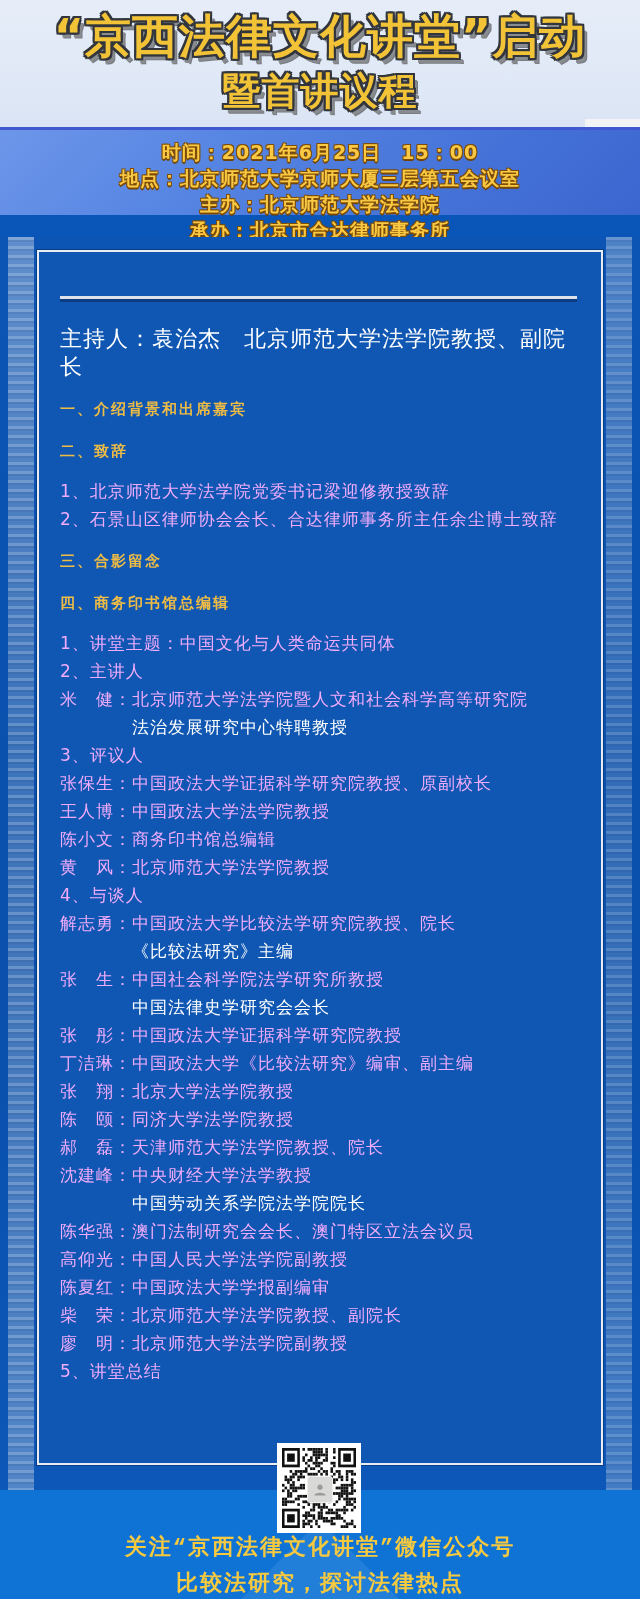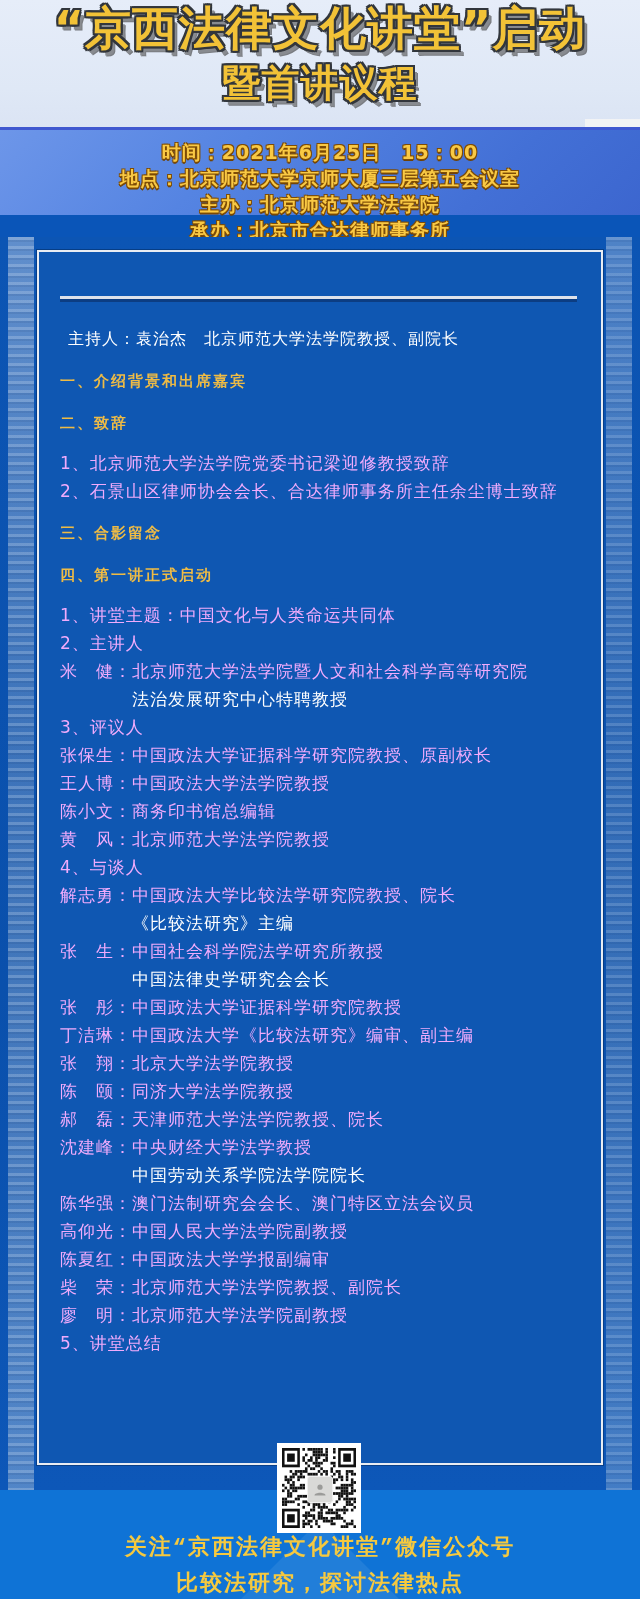--- a/index.html
+++ b/index.html
@@ -5,21 +5,21 @@
   html,body{margin:0;padding:0;}
   body{font-family:"DejaVu Sans","Liberation Sans",sans-serif;}
   .poster{position:relative;width:640px;height:1599px;overflow:hidden;background:#0a55b8;}
 
   
   .top{position:absolute;left:0;top:0;width:640px;height:127px;background:linear-gradient(180deg,#e6edf9 0%,#dfe8f6 70%,#dbe4f4 100%);text-align:center;}
   .main-title{font-weight:900;color:#f2c237;letter-spacing:1px;
     text-shadow:-2px -2px 0 #32363c,2px -2px 0 #32363c,-2px 2px 0 #32363c,2px 2px 0 #32363c,
       -2px 0 0 #32363c,2px 0 0 #32363c,0 -2px 0 #32363c,0 2px 0 #32363c,
       4px 5px 0 #888b90,5px 6px 0 #7a7d82;}
-  .title-line1{font-size:46px;line-height:56px;}
+  .title-line1{font-size:46px;line-height:56px;padding-top:8px;}
   .title-line2{font-size:38px;line-height:54px;}
 
   
   .band{position:absolute;left:0;top:127px;width:640px;height:88px;
     background:linear-gradient(135deg,#6d96e9 0%,#5584e2 35%,#4370d6 75%,#3c66cf 100%);
     border-top:3px solid #3f58d0;box-sizing:border-box;text-align:center;padding-top:9px;}
   .band-line{font-size:19px;line-height:26px;font-weight:bold;color:#f9c944;letter-spacing:1px;
     text-shadow:-1px -1px 0 #7e4c06,1px -1px 0 #7e4c06,-1px 1px 0 #7e4c06,1px 1px 0 #7e4c06,0 2px 0 #6e4205;}
   .collage-fragment{position:absolute;right:0;top:119px;width:55px;height:10px;background:#f2f3f5;border-bottom:2px solid #1a1a1a;}
 
@@ -33,21 +33,21 @@
   .side-strip.left{left:8px;}
   .side-strip.right{right:8px;opacity:.8;}
 
   
   .panel{position:absolute;left:37px;top:13px;width:566px;height:1215px;box-sizing:border-box;
     background:#0f57b2;border:2px solid #e9edf3;box-shadow:0 0 0 1px rgba(0,20,50,.35);
     padding:30px 24px 0 21px;}
   .agenda-header{display:flex;align-items:center;margin:14px 0 26px 0;}
   .agenda-header .rule{flex:1;height:3px;background:#dde2ea;box-shadow:0 3px 0 rgba(8,30,70,.45);}
   .agenda-title{font-size:34px;font-weight:bold;color:#f6c235;letter-spacing:8px;padding:0 18px;white-space:nowrap;}
-  .host-line{color:#ffffff;font-size:16px;line-height:28px;margin-bottom:0;letter-spacing:1px;margin-left:8px;}
+  .host-line{color:#ffffff;font-size:22px;line-height:28px;margin-bottom:0;letter-spacing:1px;}
   .line{letter-spacing:1px;}
   .line.item{color:#f0abfc;font-size:17px;line-height:28px;}
   .line.indent{color:#ffffff;font-size:17px;line-height:28px;padding-left:72px;}
   .line.section{color:#eebb45;font-size:15px;line-height:28px;font-weight:bold;margin:14px 0 12px 0;letter-spacing:2px;}
 
   
   .qr{position:absolute;left:277px;top:1443px;width:84px;height:90px;background:#ffffff;box-sizing:border-box;padding:5px;}
   .qr svg.code{display:block;width:74px;height:80px;}
   .qr-icon{position:absolute;left:30px;top:33px;width:24px;height:25px;background:#d9d9d7;border:1px solid #efefef;border-radius:3px;display:flex;align-items:center;justify-content:center;}
 
@@ -90,21 +90,21 @@
         <div class="rule"></div>
         <div class="rule"></div>
       </div>
       <div class="host-line">主持人：袁治杰　北京师范大学法学院教授、副院长</div>
       <div>
           <div class="line section">一、介绍背景和出席嘉宾</div>
           <div class="line section">二、致辞</div>
           <div class="line item">1、北京师范大学法学院党委书记梁迎修教授致辞</div>
           <div class="line item">2、石景山区律师协会会长、合达律师事务所主任余尘博士致辞</div>
           <div class="line section">三、合影留念</div>
-          <div class="line section">四、第一讲正式启动</div>
+          <div class="line section">四、商务印书馆总编辑</div>
           <div class="line item">1、讲堂主题：中国文化与人类命运共同体</div>
           <div class="line item">2、主讲人</div>
           <div class="line item">米　健：北京师范大学法学院暨人文和社会科学高等研究院</div>
           <div class="line indent">法治发展研究中心特聘教授</div>
           <div class="line item">3、评议人</div>
           <div class="line item">张保生：中国政法大学证据科学研究院教授、原副校长</div>
           <div class="line item">王人博：中国政法大学法学院教授</div>
           <div class="line item">陈小文：商务印书馆总编辑</div>
           <div class="line item">黄　风：北京师范大学法学院教授</div>
           <div class="line item">4、与谈人</div>

